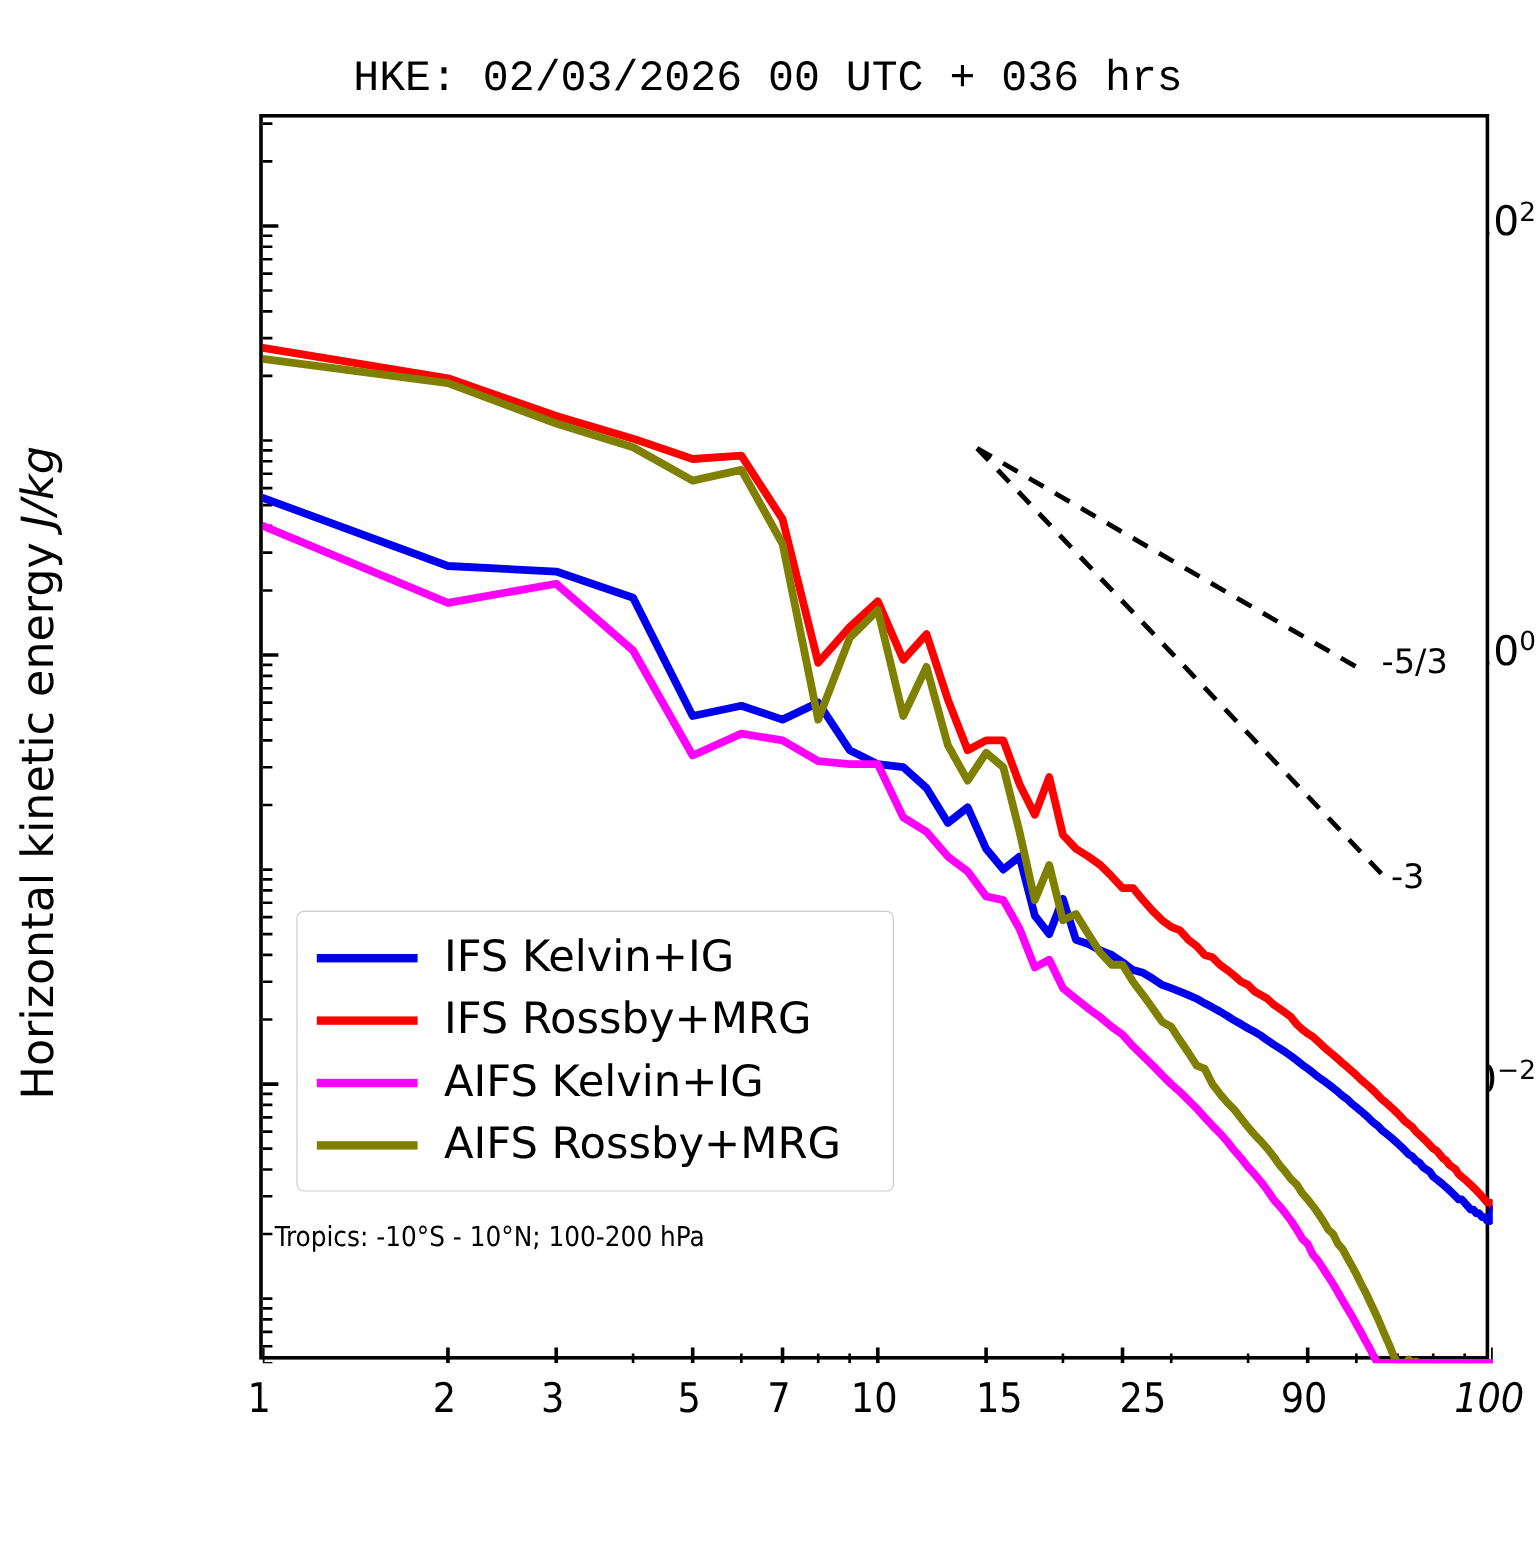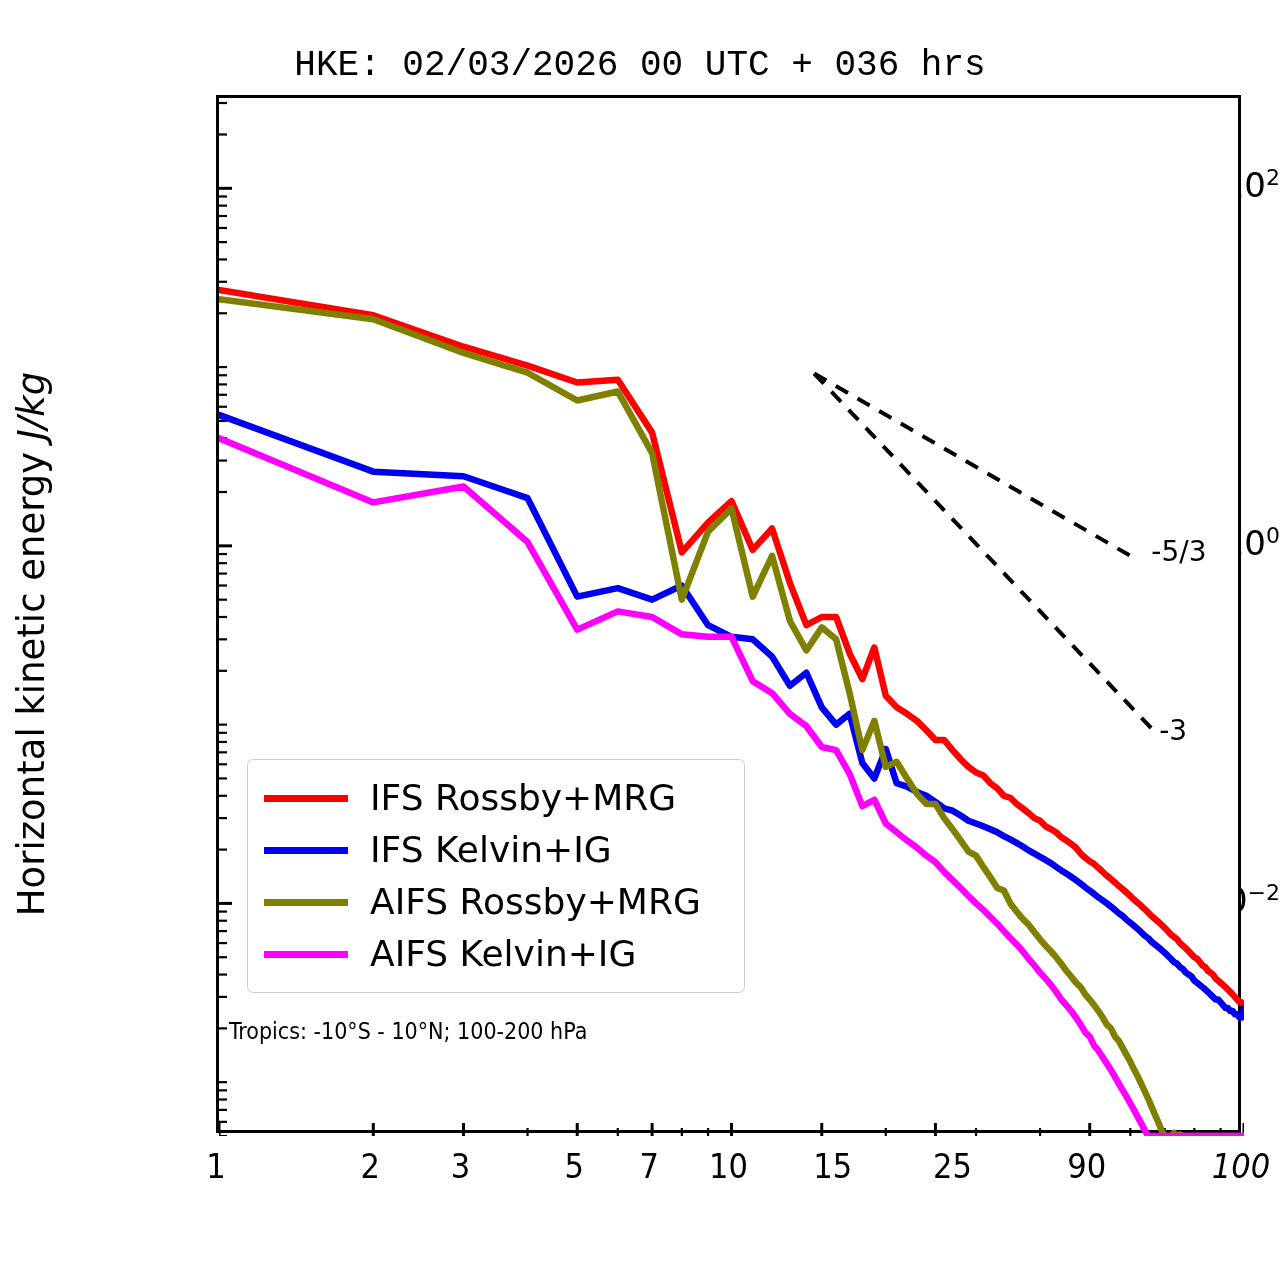--- a/index.html
+++ b/index.html
@@ -175,34 +175,34 @@
       <div class="xtick-label" style="left: 728.5px;">10</div>
       <div class="xtick-label" style="left: 818.747px; margin-left: 14px;">15</div>
       <div class="xtick-label" style="left: 932.444px; margin-left: 20px;">25</div>
       <div class="xtick-label" style="left: 1086.72px;">90</div>
       <div class="xtick-label" style="left: 1241px; font-style: italic;">100</div>
     </div>
 
 
   <div id="legend">
       <div class="legend-row">
+        <div class="legend-swatch" style="border-top-color: rgb(0, 0, 238);"></div>
+        <div class="legend-text">IFS Kelvin+IG</div>
+      </div>
+      <div class="legend-row">
         <div class="legend-swatch" style="border-top-color: rgb(255, 0, 0);"></div>
         <div class="legend-text">IFS Rossby+MRG</div>
       </div>
       <div class="legend-row">
-        <div class="legend-swatch" style="border-top-color: rgb(0, 0, 238);"></div>
-        <div class="legend-text">IFS Kelvin+IG</div>
+        <div class="legend-swatch" style="border-top-color: rgb(255, 0, 255);"></div>
+        <div class="legend-text">AIFS Kelvin+IG</div>
       </div>
       <div class="legend-row">
         <div class="legend-swatch" style="border-top-color: rgb(128, 128, 0);"></div>
         <div class="legend-text">AIFS Rossby+MRG</div>
-      </div>
-      <div class="legend-row">
-        <div class="legend-swatch" style="border-top-color: rgb(255, 0, 255);"></div>
-        <div class="legend-text">AIFS Kelvin+IG</div>
       </div>
     </div>
 
   <div id="annotation">Tropics: -10°S - 10°N; 100-200 hPa</div>
 
 <div class="slope-label" style="left: 1131.3px; top: 534.783px; margin-left: 20px;">-5/3</div>
     <div class="slope-label" style="left: 1159.16px; top: 714.446px;">-3</div>
   </div>
 
 </body></html>

